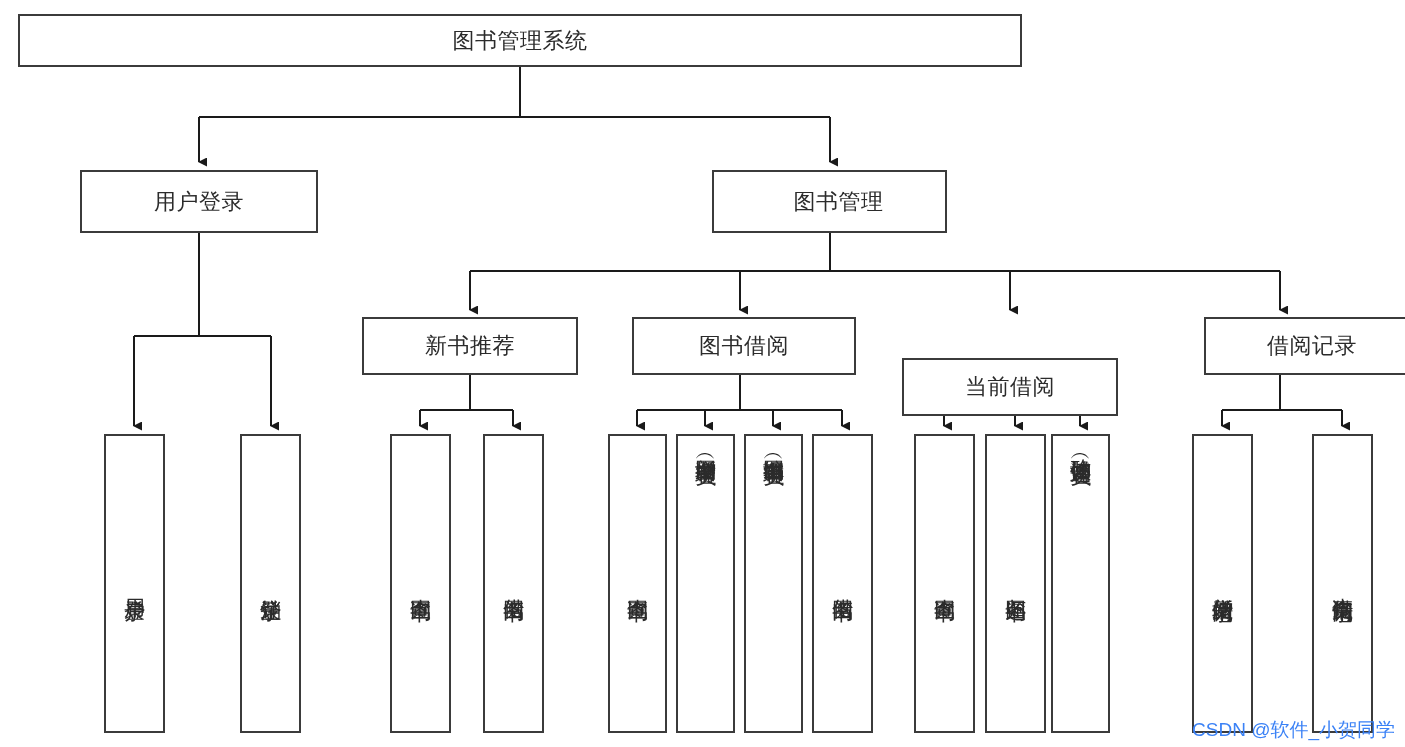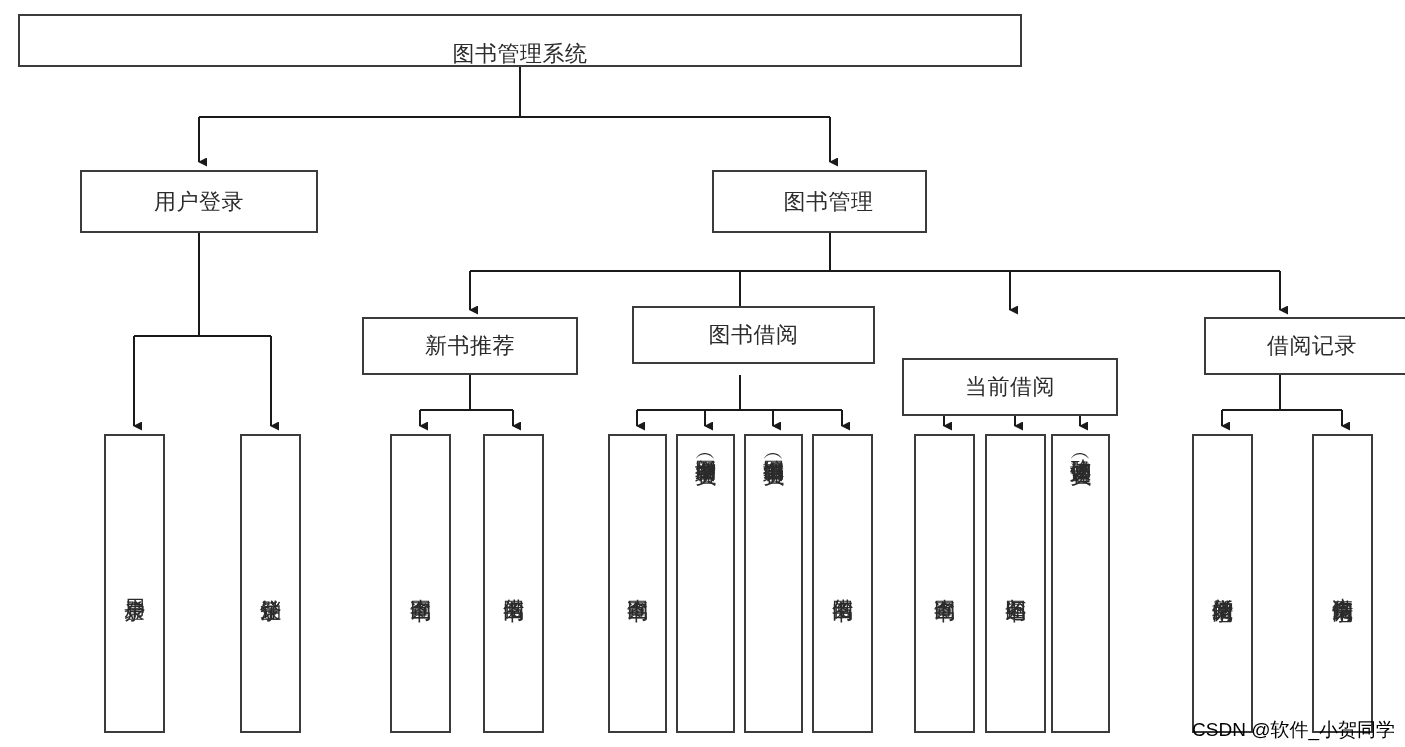--- a/index.html
+++ b/index.html
@@ -59,21 +59,21 @@
   }
   .node-box.leaf.centered {
     align-items: center;
     padding-top: 0;
   }
   .watermark {
     position: absolute;
     right: 10px;
     bottom: 4px;
     font-size: 19px;
-    color: #000000;
+    color: #3b82f6;
     white-space: nowrap;
     user-select: none;
     font-family: "Liberation Sans", "DejaVu Sans", sans-serif;
   }
 </style>
 </head>
 <body>
 
 <div id="diagram-root">
 
@@ -120,35 +120,35 @@
       <path d="M1015,410 L1015,426" marker-end="url(#arrow)"></path>
       <path d="M1080,410 L1080,426" marker-end="url(#arrow)"></path>
 
       <path d="M1280,375 L1280,410"></path>
       <path d="M1222,410 L1342,410"></path>
       <path d="M1222,410 L1222,426" marker-end="url(#arrow)"></path>
       <path d="M1342,410 L1342,426" marker-end="url(#arrow)"></path>
     </g>
   </svg>
 
-  <div class="node-box" id="node-root" style="left: 18px; top: 14px; width: 1004px; height: 53px; align-items: flex-end;">
+  <div class="node-box" id="node-root" style="left: 18px; top: 14px; width: 1004px; height: 53px;">
     <span class="node-label-h">图书管理系统</span>
   </div>
 
   <div class="node-box" id="node-l2-0" style="left: 80px; top: 170px; width: 238px; height: 63px;">
     <span class="node-label-h">用户登录</span>
   </div>
-  <div class="node-box" id="node-l2-1" style="left: 712px; top: 170px; width: 215px; height: 63px; padding-left: 18px;">
+  <div class="node-box" id="node-l2-1" style="left: 712px; top: 170px; width: 235px; height: 63px; padding-left: 18px;">
     <span class="node-label-h">图书管理</span>
   </div>
 
   <div class="node-box" id="node-l3-0" style="left: 362px; top: 317px; width: 216px; height: 58px;">
     <span class="node-label-h">新书推荐</span>
   </div>
-  <div class="node-box" id="node-l3-1" style="left: 632px; top: 306px; width: 243px; height: 58px;">
+  <div class="node-box" id="node-l3-1" style="left: 632px; top: 317px; width: 224px; height: 58px;">
     <span class="node-label-h">图书借阅</span>
   </div>
   <div class="node-box" id="node-l3-2" style="left: 902px; top: 317px; width: 216px; height: 58px; margin-top: 41px;">
     <span class="node-label-h">当前借阅</span>
   </div>
   <div class="node-box" id="node-l3-3" style="left: 1172px; top: 317px; width: 216px; height: 58px; margin-left: 32px;">
     <span class="node-label-h">借阅记录</span>
   </div>
 
   <div class="node-box leaf centered" id="node-leaf-0" style="left: 104px; top: 434px; width: 61px; height: 299px;">

